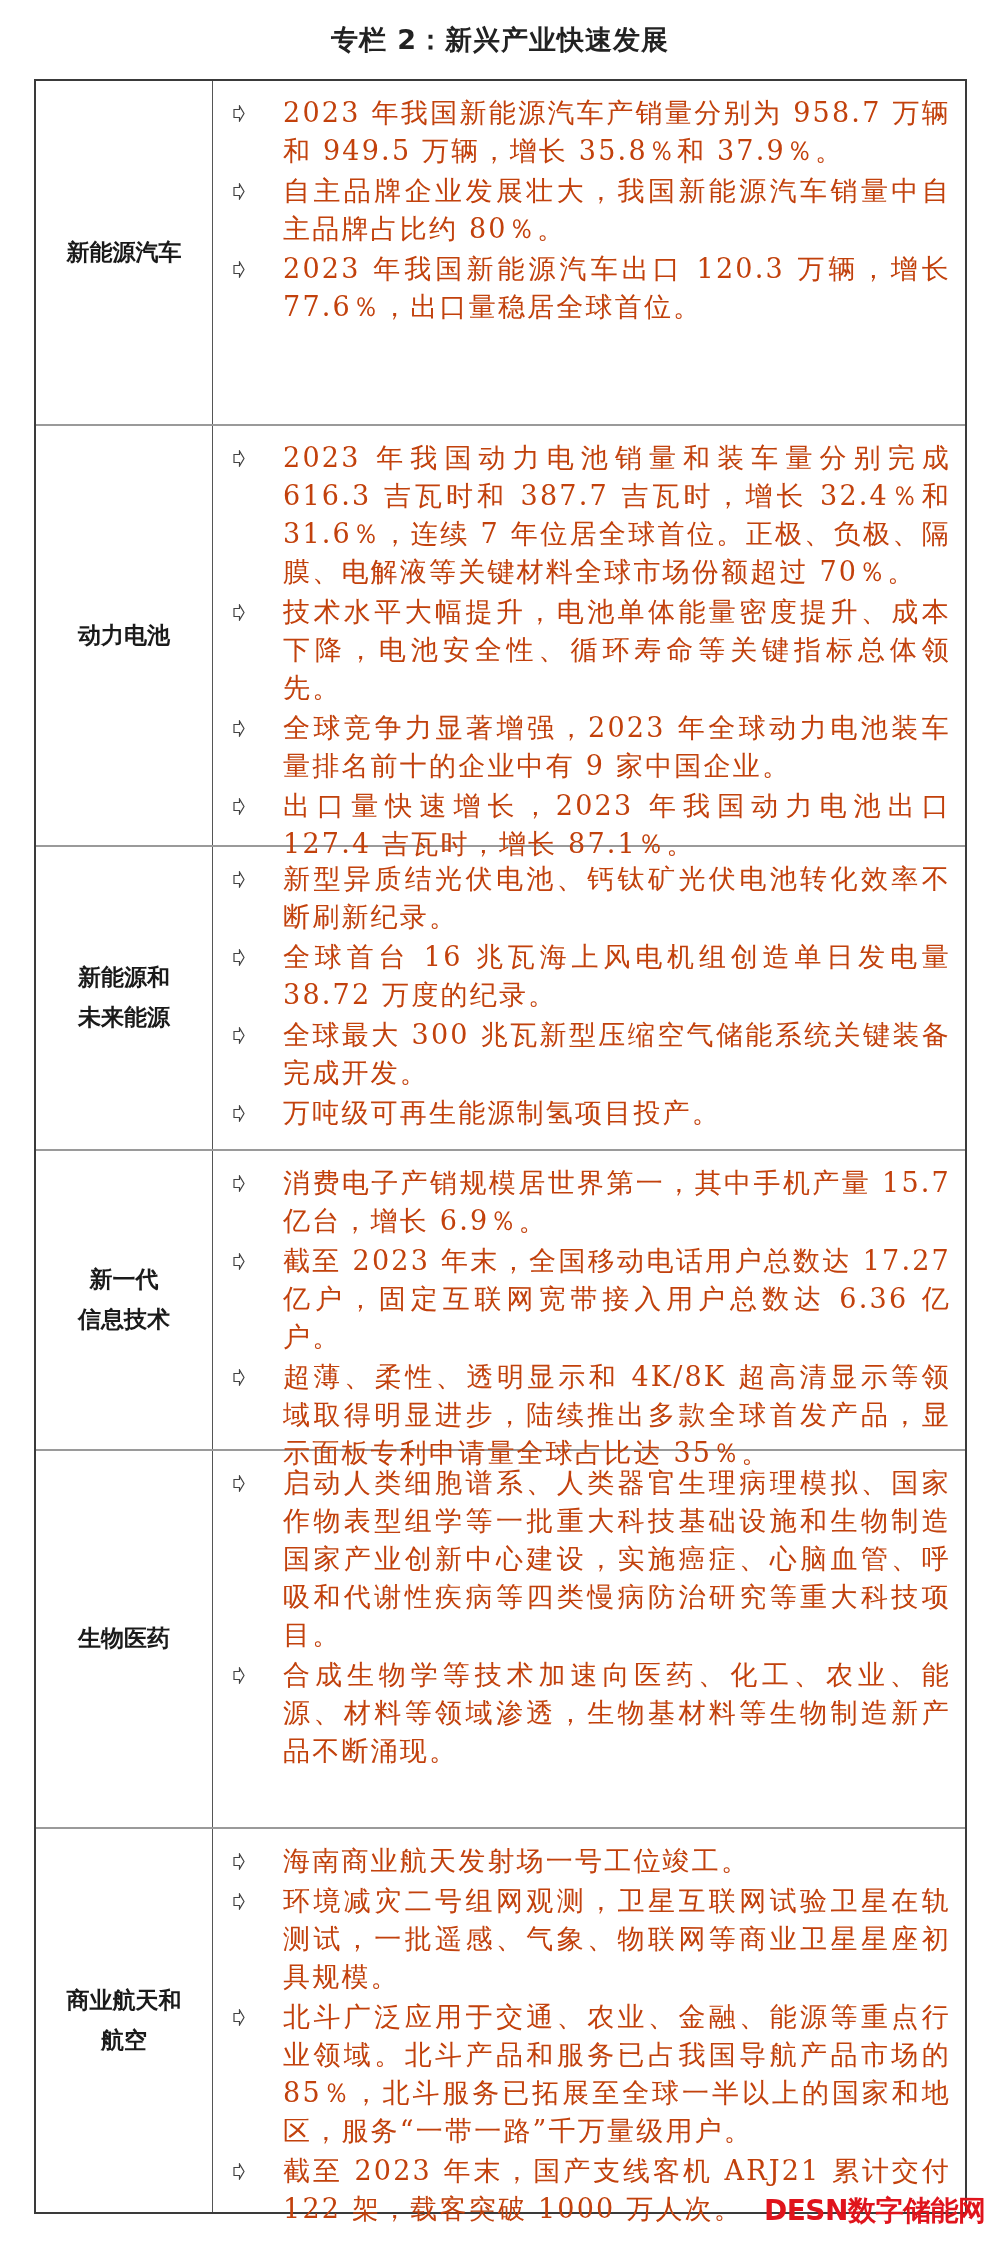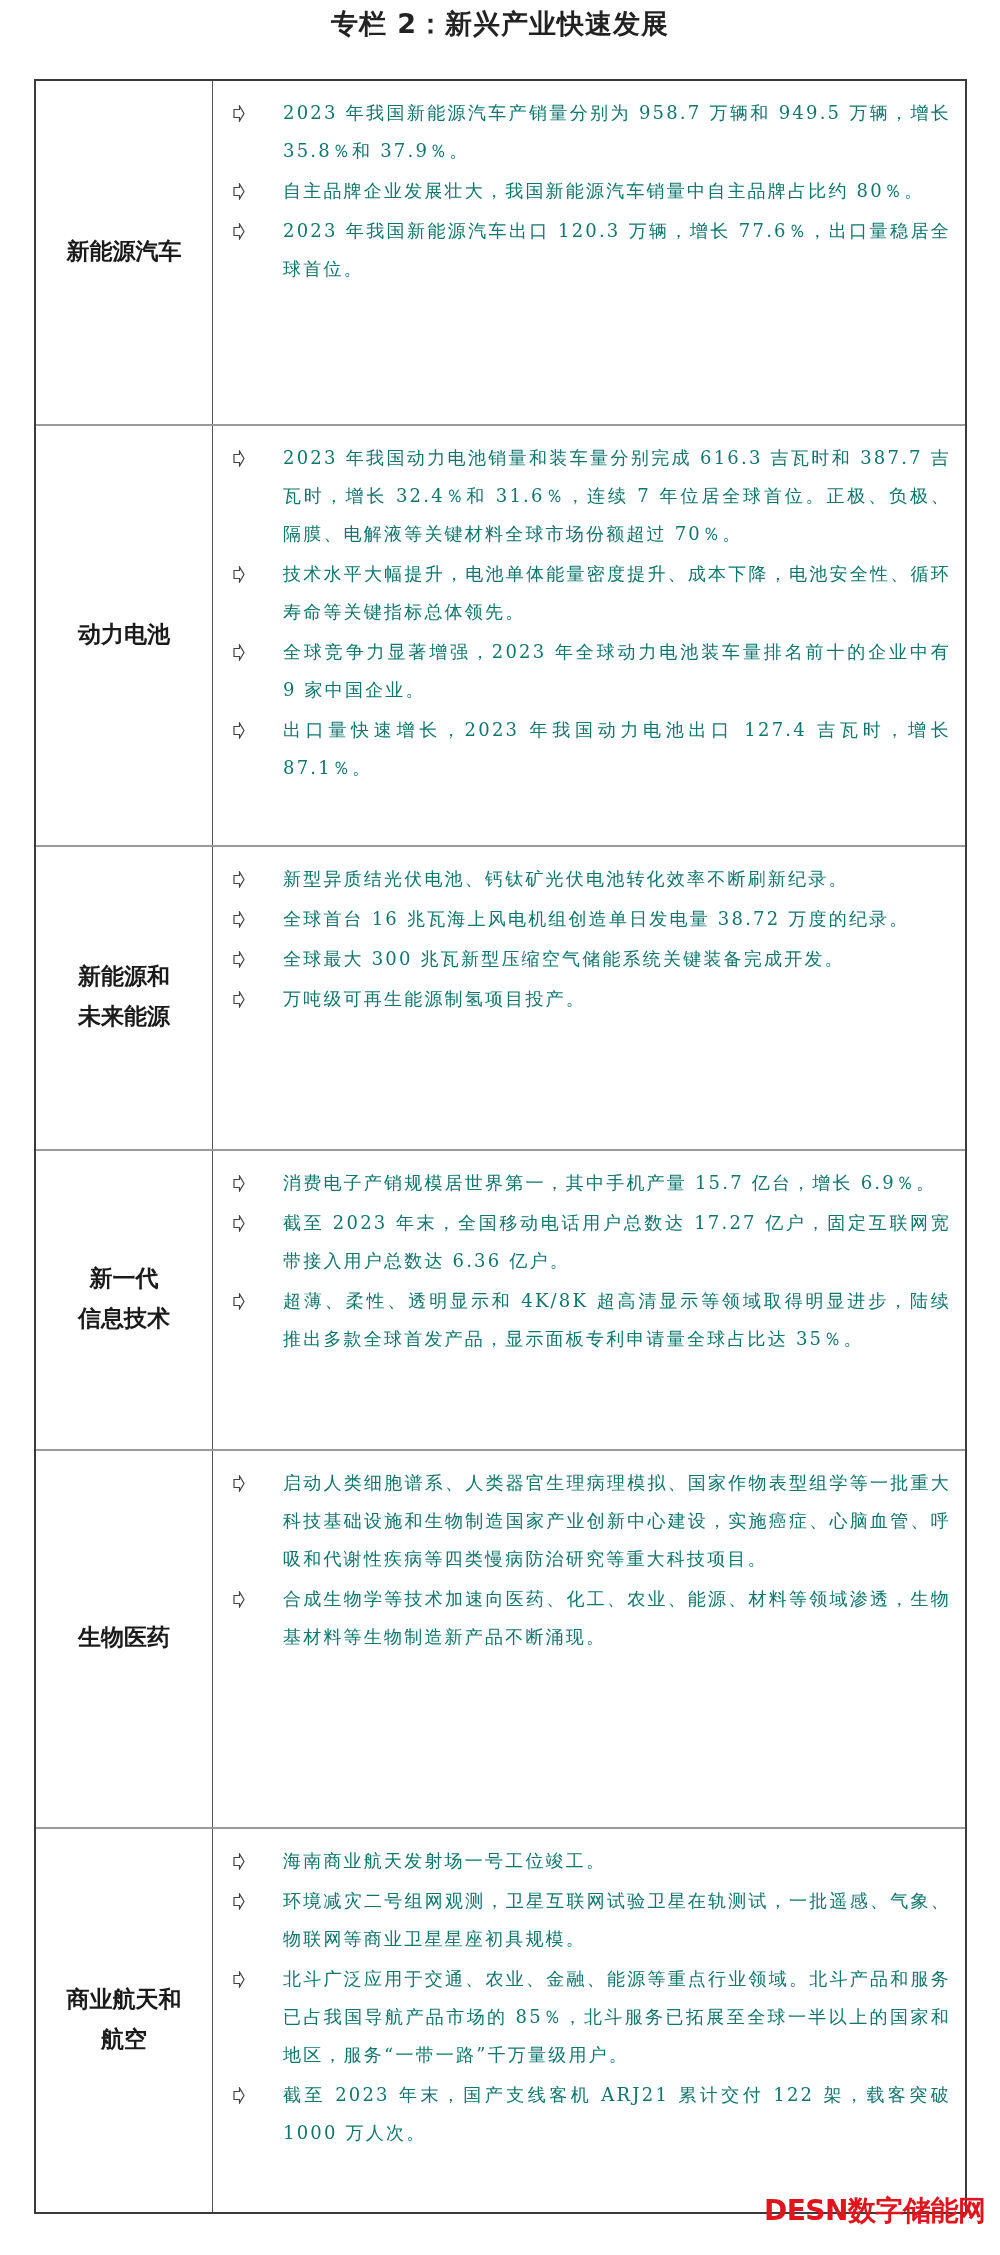--- a/index.html
+++ b/index.html
@@ -1,46 +1,46 @@
 <!DOCTYPE html>
 <html><head>
   <meta charset="utf-8">
   <style>
     html, body { margin: 0; padding: 0; background: #ffffff; }
     body { width: 1000px; height: 2255px; position: relative; overflow: hidden; }
     .title {
-      position: absolute; left: 0; top: 6px; width: 1000px; text-align: center;
+      position: absolute; left: 0; top: 22px; width: 1000px; text-align: center;
       font-family: "DejaVu Sans", "Liberation Sans", sans-serif; font-weight: bold;
       font-size: 27px; color: #222; letter-spacing: 1px;
     }
     .table {
       position: absolute; left: 34px; top: 79px; width: 933px;
       border: 2px solid #3a3a3a; box-sizing: border-box;
     }
     .row {
       display: flex; border-top: 2px solid #9a9a9a; box-sizing: border-box;
     }
     .row:first-child { border-top: none; }
     .label {
       width: 177px; flex: 0 0 177px; border-right: 1.5px solid #555;
       display: flex; align-items: center; justify-content: center; text-align: center;
-      font-family: Liberation Mono, monospace; font-weight: bold;
+      font-family: Liberation Serif, serif; font-weight: bold;
       font-size: 23px; line-height: 40px; color: #1a1a1a; box-sizing: border-box;
     }
     .content {
       flex: 1; padding: 13px 14px 10px 20px; box-sizing: border-box;
     }
     .item { display: flex; margin-bottom: 2px; }
     .bullet {
       flex: 0 0 50px; height: 38px; display: flex; align-items: center;
     }
     .bullet svg { width: 12px; height: 17px; }
     .text {
       flex: 1; font-family: "DejaVu Serif", "Liberation Serif", serif;
-      font-size: 18px; line-height: 38px; color: #0f766e; text-align: justify;
+      font-size: 27px; line-height: 38px; color: #c2410c; text-align: justify;
       text-align-last: left; letter-spacing: 2.2px;
     }
     .watermark {
       position: absolute; left: 764px; top: 2192px;
       font-family: "DejaVu Sans", "Liberation Sans", sans-serif; font-weight: bold;
       font-size: 28px; color: #e0141c; letter-spacing: -0.5px; white-space: nowrap;
     }
   </style>
 </head>
 <body>

